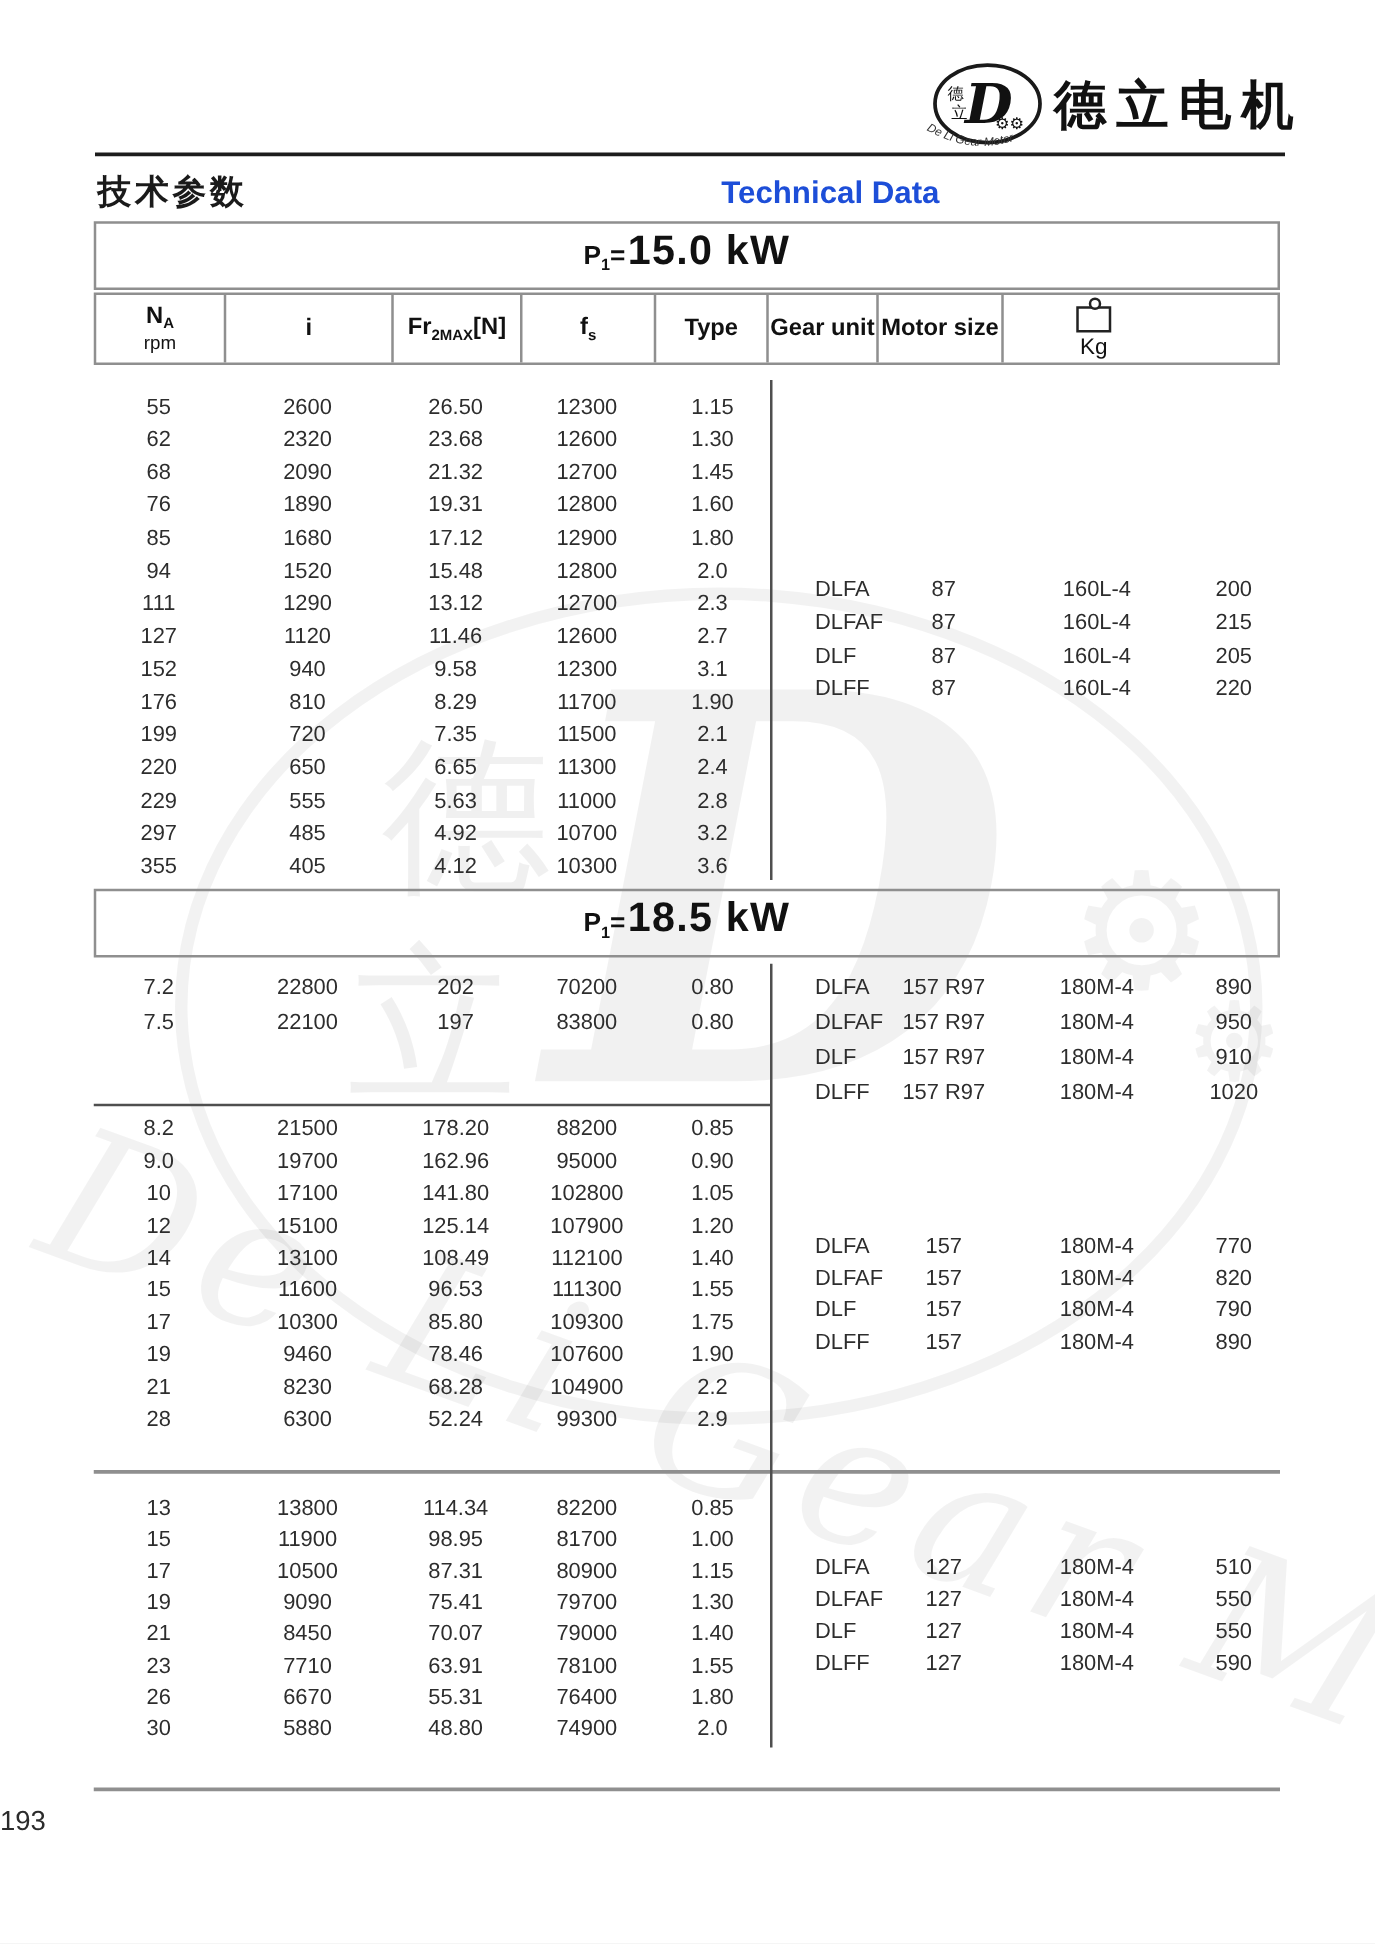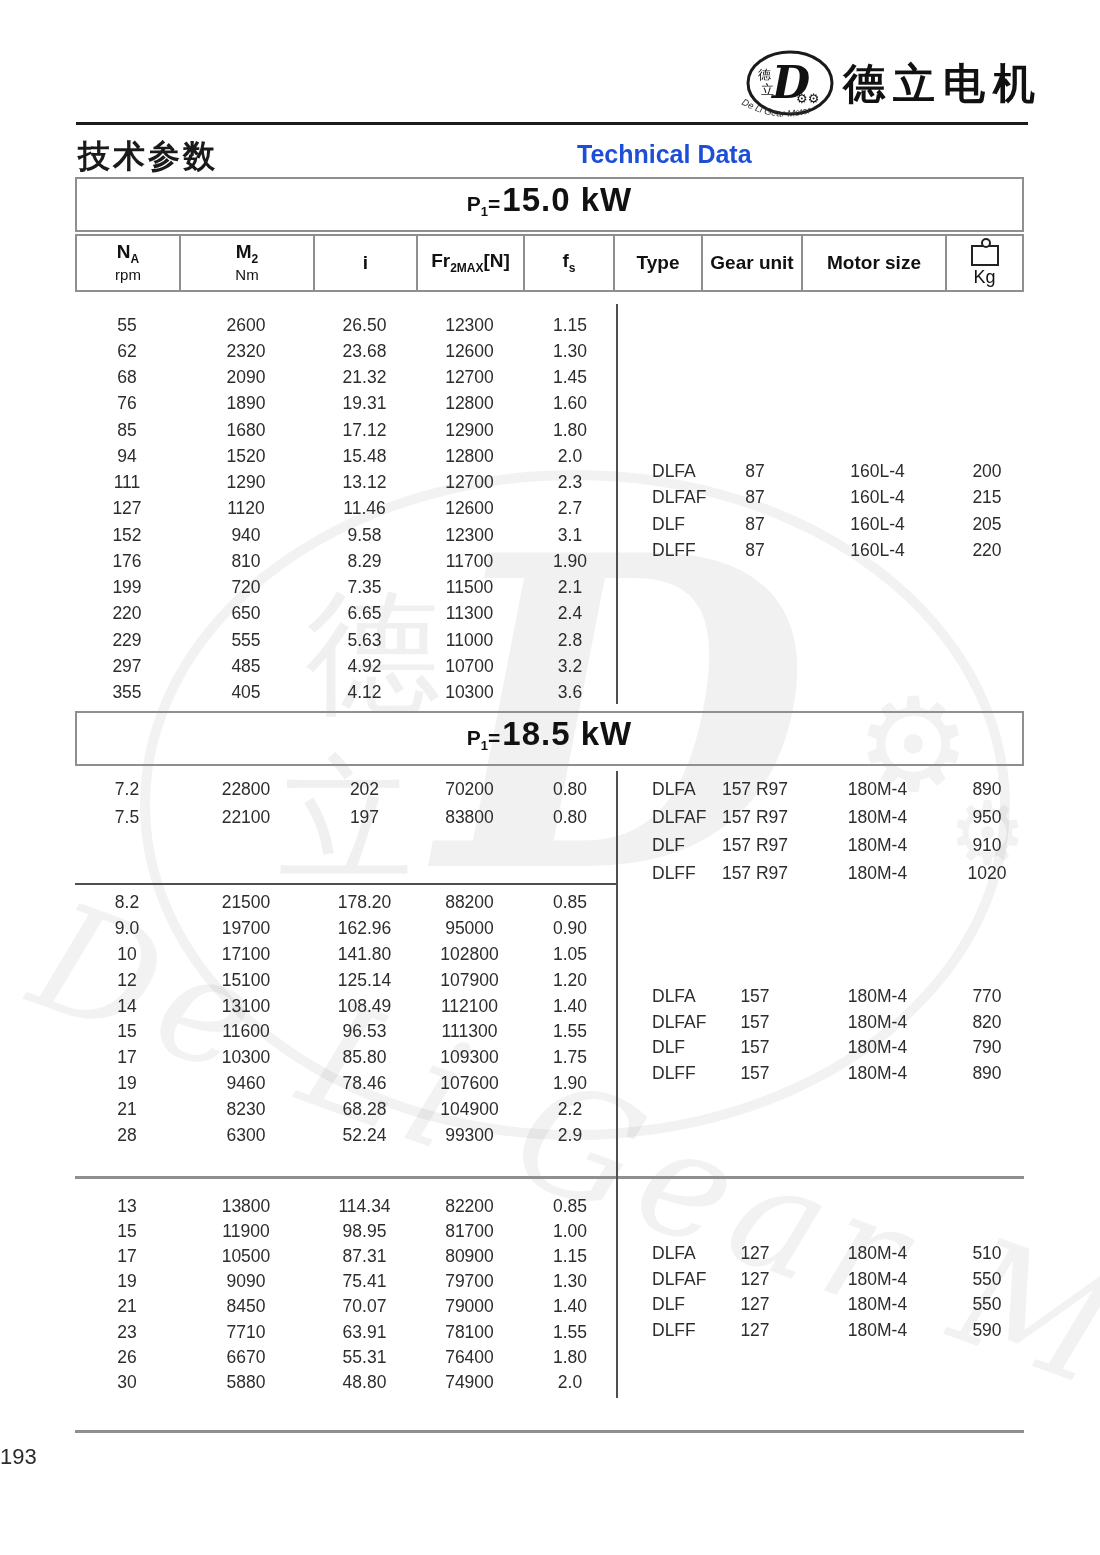--- a/index.html
+++ b/index.html
@@ -27,21 +27,21 @@
   .wm-script{position:absolute; left:68px; top:880px; font-size:150px; line-height:1;
     font-style:italic; font-family:"DejaVu Serif", serif; letter-spacing:10px;
     color:rgba(0,0,0,0.05); white-space:nowrap;
     transform:rotate(20deg); transform-origin:0 0;}
   
   .logo-block{position:absolute; left:733px; top:46px; display:flex; align-items:flex-start;}
   .brand-name{position:absolute; left:843px; top:55px; font-size:42px; line-height:1.4;
     font-weight:bold; letter-spacing:8px; color:#111;
     font-family:"DejaVu Serif", serif; white-space:nowrap;}
   .top-rule{position:absolute; left:76px; top:122px; width:952px; height:3px; background:#1c1c1c;}
-  .title-cn{position:absolute; left:78px; top:135px; font-size:32px; font-weight:bold;
+  .title-cn{position:absolute; left:78px; top:135px; font-size:27px; font-weight:bold;
     letter-spacing:3px; color:#1a1a1a;}
   .title-en{position:absolute; left:577px; top:140px; font-size:25px; font-weight:bold; color:#1d4ed8;}
   
   .power-box{position:absolute; left:75px; width:945px; height:49px;
     border:2px solid #8f8f8f; display:flex; align-items:baseline; justify-content:center;
     padding-top:2px;}
   .pb1{top:177px;} .pb2{top:711px;}
   .power-prefix{font-size:21px; font-weight:bold; color:#111;}
   .power-prefix sub{font-size:13px;}
   .power-value{font-size:33px; font-weight:bold; color:#111; letter-spacing:1px; margin-left:2px;}
@@ -117,24 +117,20 @@
       <span class="power-prefix"><span>P</span><sub>1</sub><span>=</span></span>
       <span class="power-value">15.0 kW</span>
     </div>
 
     <div class="cols-header">
       <div class="hcell">
         <div class="h-main"><span>N</span><sub>A</sub></div>
         <div class="h-unit">rpm</div>
       </div>
       <div class="hcell">
-        <div class="h-main"><span>M</span><sub>2</sub></div>
-        <div class="h-unit">Nm</div>
-      </div>
-      <div class="hcell">
         <div class="h-main">i</div>
       </div>
       <div class="hcell">
         <div class="h-main"><span>Fr</span><sub>2MAX</sub><span>[N]</span></div>
       </div>
       <div class="hcell">
         <div class="h-main"><span>f</span><sub>s</sub></div>
       </div>
       <div class="hcell">
         <div class="h-main">Type</div>

